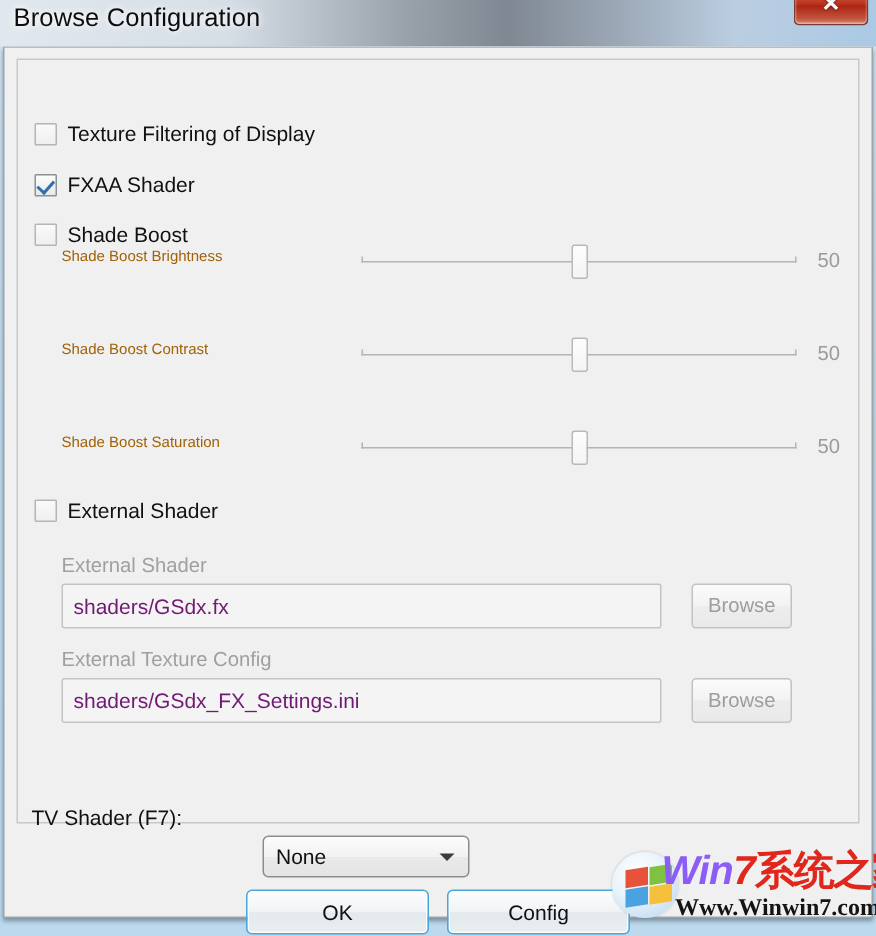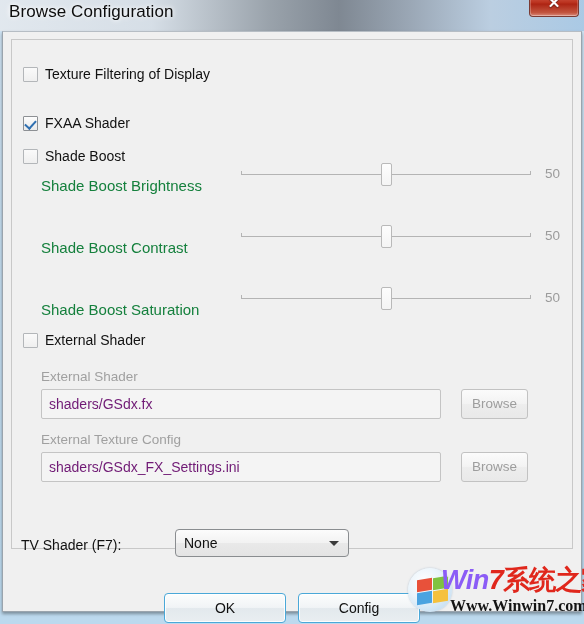--- a/index.html
+++ b/index.html
@@ -128,23 +128,23 @@
 
   
   .slider-row {
     position: absolute;
     left: 20px;
     width: 540px;
     height: 34px;
   }
   .slider-label {
     position: absolute;
-    left: 18px; top: 19px;
-    font-size: 15px;
-    color: #15803d;
+    left: 18px; top: 8px;
+    font-size: 10px;
+    color: #a16207;
     white-space: nowrap;
   }
   .slider-track-wrap {
     position: absolute;
     left: 218px; top: 0;
     width: 290px; height: 34px;
   }
   .slider-track {
     position: absolute;
     left: 0; top: 16px;
@@ -215,22 +215,22 @@
   
   #tv-label {
     position: absolute;
     left: 18px; top: 505px;
     font-size: 14px;
     color: #111;
     white-space: nowrap;
   }
   #tv-combo {
     position: absolute;
-    left: 172px; top: 497px;
-    width: 174px; height: 28px;
+    left: 172px; top: 525px;
+    width: 138px; height: 28px;
     background: linear-gradient(180deg, #fcfcfc 0%, #f2f2f2 50%, #e9e9e9 51%, #e4e4e4 100%);
     border: 1px solid #8a8d90;
     border-radius: 4px;
   }
   #tv-combo-value {
     position: absolute;
     left: 8px; top: 5px;
     font-size: 14px;
     color: #111;
   }
@@ -313,21 +313,21 @@
     <div id="titlebar-text">Browse Configuration</div>
     <div id="close-btn">
       <div id="close-glyph">✕</div>
     </div>
   </div>
 
   <div id="client">
 
     <div id="group-panel"></div>
 
-    <div class="cb-row" style="left:20px; top:32px;justify-content:space-between;">
+    <div class="cb-row" style="left:20px; top:47px;justify-content:space-between;">
       <span class="cbox dim"></span>
       <span class="cb-label">Texture Filtering of Display</span>
     </div>
 
     <div class="cb-row" style="left:20px; top:81px;">
       <span class="cbox checked"></span>
       <span class="cb-label">FXAA Shader</span>
     </div>
 
     <div class="cb-row" style="left:20px; top:114px;">

